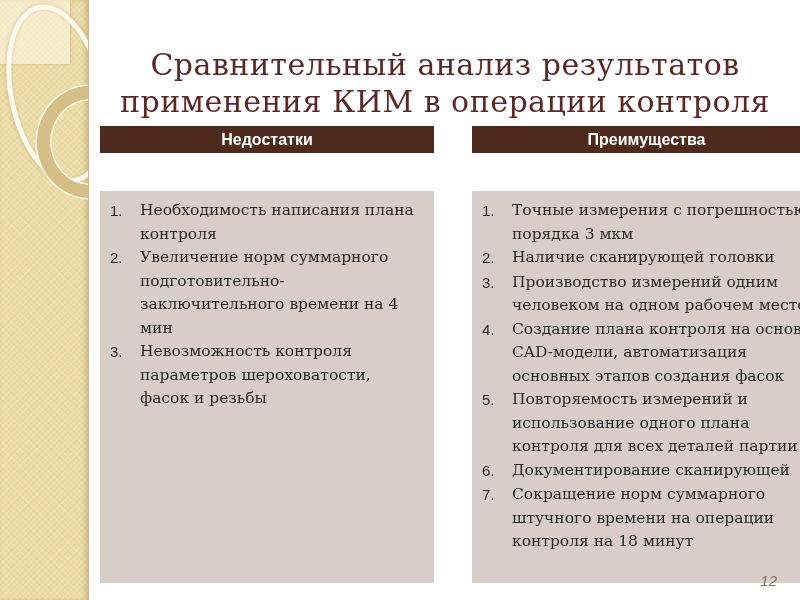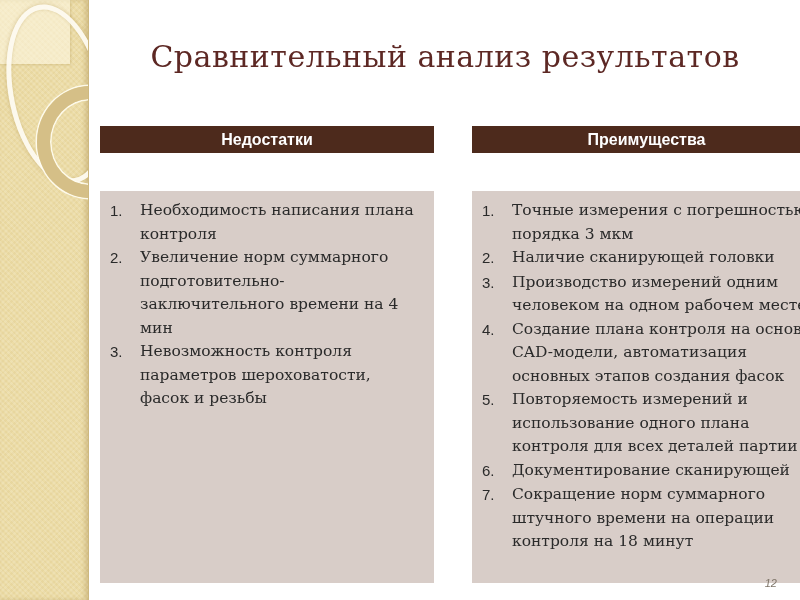--- a/index.html
+++ b/index.html
@@ -28,21 +28,21 @@
     transform:rotate(-12deg);
     box-shadow:0 0 4px rgba(170,140,70,.45), inset 0 0 3px rgba(170,140,70,.35);
   }
   .ring-tan{
     position:absolute;box-sizing:border-box;left:37px;top:86px;width:106px;height:112px;
     border:13px solid #d5bf87;border-radius:50%;
     box-shadow:0 0 0 1.5px rgba(255,253,242,.9), inset 0 0 0 1.5px rgba(255,253,242,.9);
   }
   
   .title{
-    position:absolute;left:95px;right:5px;top:38px;margin:0;
+    position:absolute;left:95px;right:5px;top:38px;margin:8px;
     text-align:center;font-weight:400;
     font-size:30px;line-height:37px;letter-spacing:.5px;
     color:var(--title-color,#5d2824);
   }
   
   .cmp-table{
     position:absolute;left:100px;top:126px;width:688px;
     display:grid;grid-template-columns:334px 349px;grid-template-rows:27px 392px;
     column-gap:5px;row-gap:4px;gap:38px;
   }
@@ -62,35 +62,35 @@
     font-size:15.5px;line-height:23.5px;color:#2a2a2a;
   }
   .num::before{
     content:counter(item) ".";
     font-family:"Liberation Sans",sans-serif;font-size:15px;
   }
   .txt{white-space:pre;}
   
   .pagenum{
     position:absolute;right:23px;bottom:11px;
-    font-family:"Liberation Sans",sans-serif;font-size:11px;color:#7e7468;font-style:italic;
+    font-family:"Liberation Sans",sans-serif;font-size:15px;color:#7e7468;font-style:italic;
   }
 </style>
 </head>
 <body>
 
 <div class="slide">
 
   <div class="sidebar">
     <div class="decor-square"></div>
     <div class="ring-white"></div>
     <div class="ring-tan"></div>
   </div>
 
-  <h1 class="title"><span>Сравнительный анализ результатов</span><br></h1>
+  <h1 class="title"><span>Сравнительный анализ результатов</span><br><span>применения КИМ в операции контроля</span></h1>
 
   <div class="cmp-table">
     <div class="thead">Недостатки</div>
     <div class="thead">Преимущества</div>
 
     <ol class="tbody">
 
         <li>
           <span class="num"></span>
           <span class="txt">Необходимость написания плана

